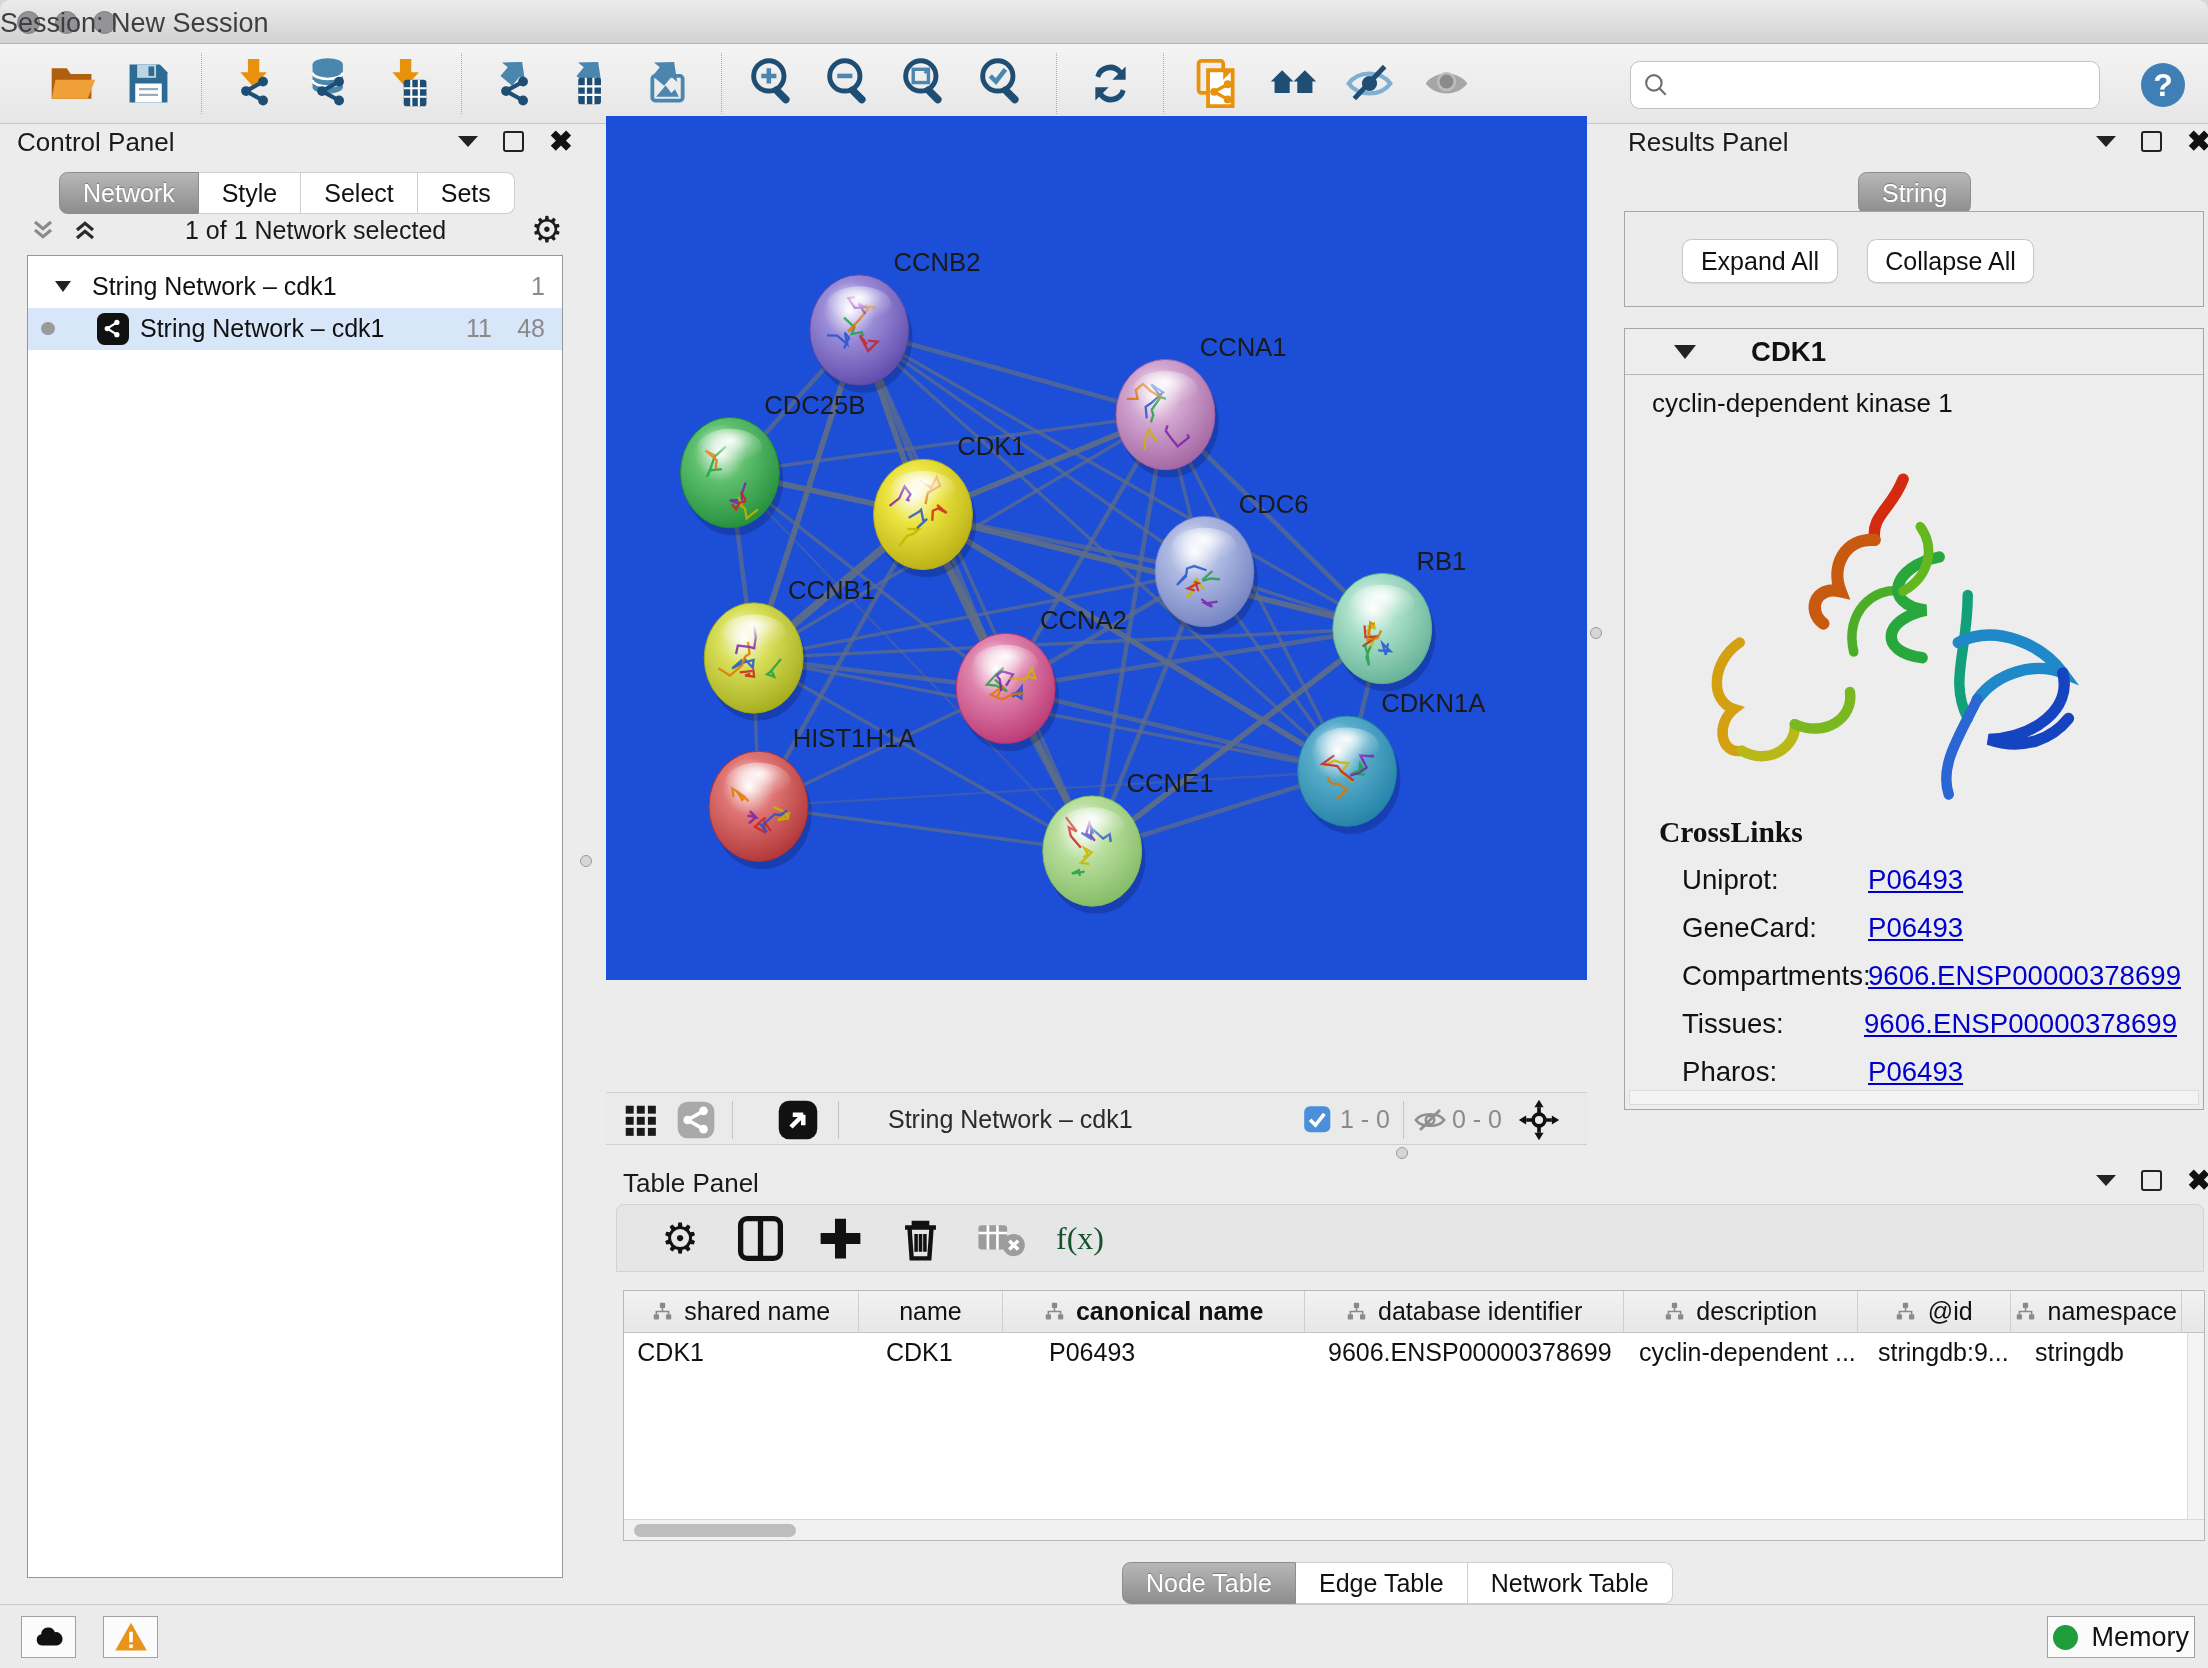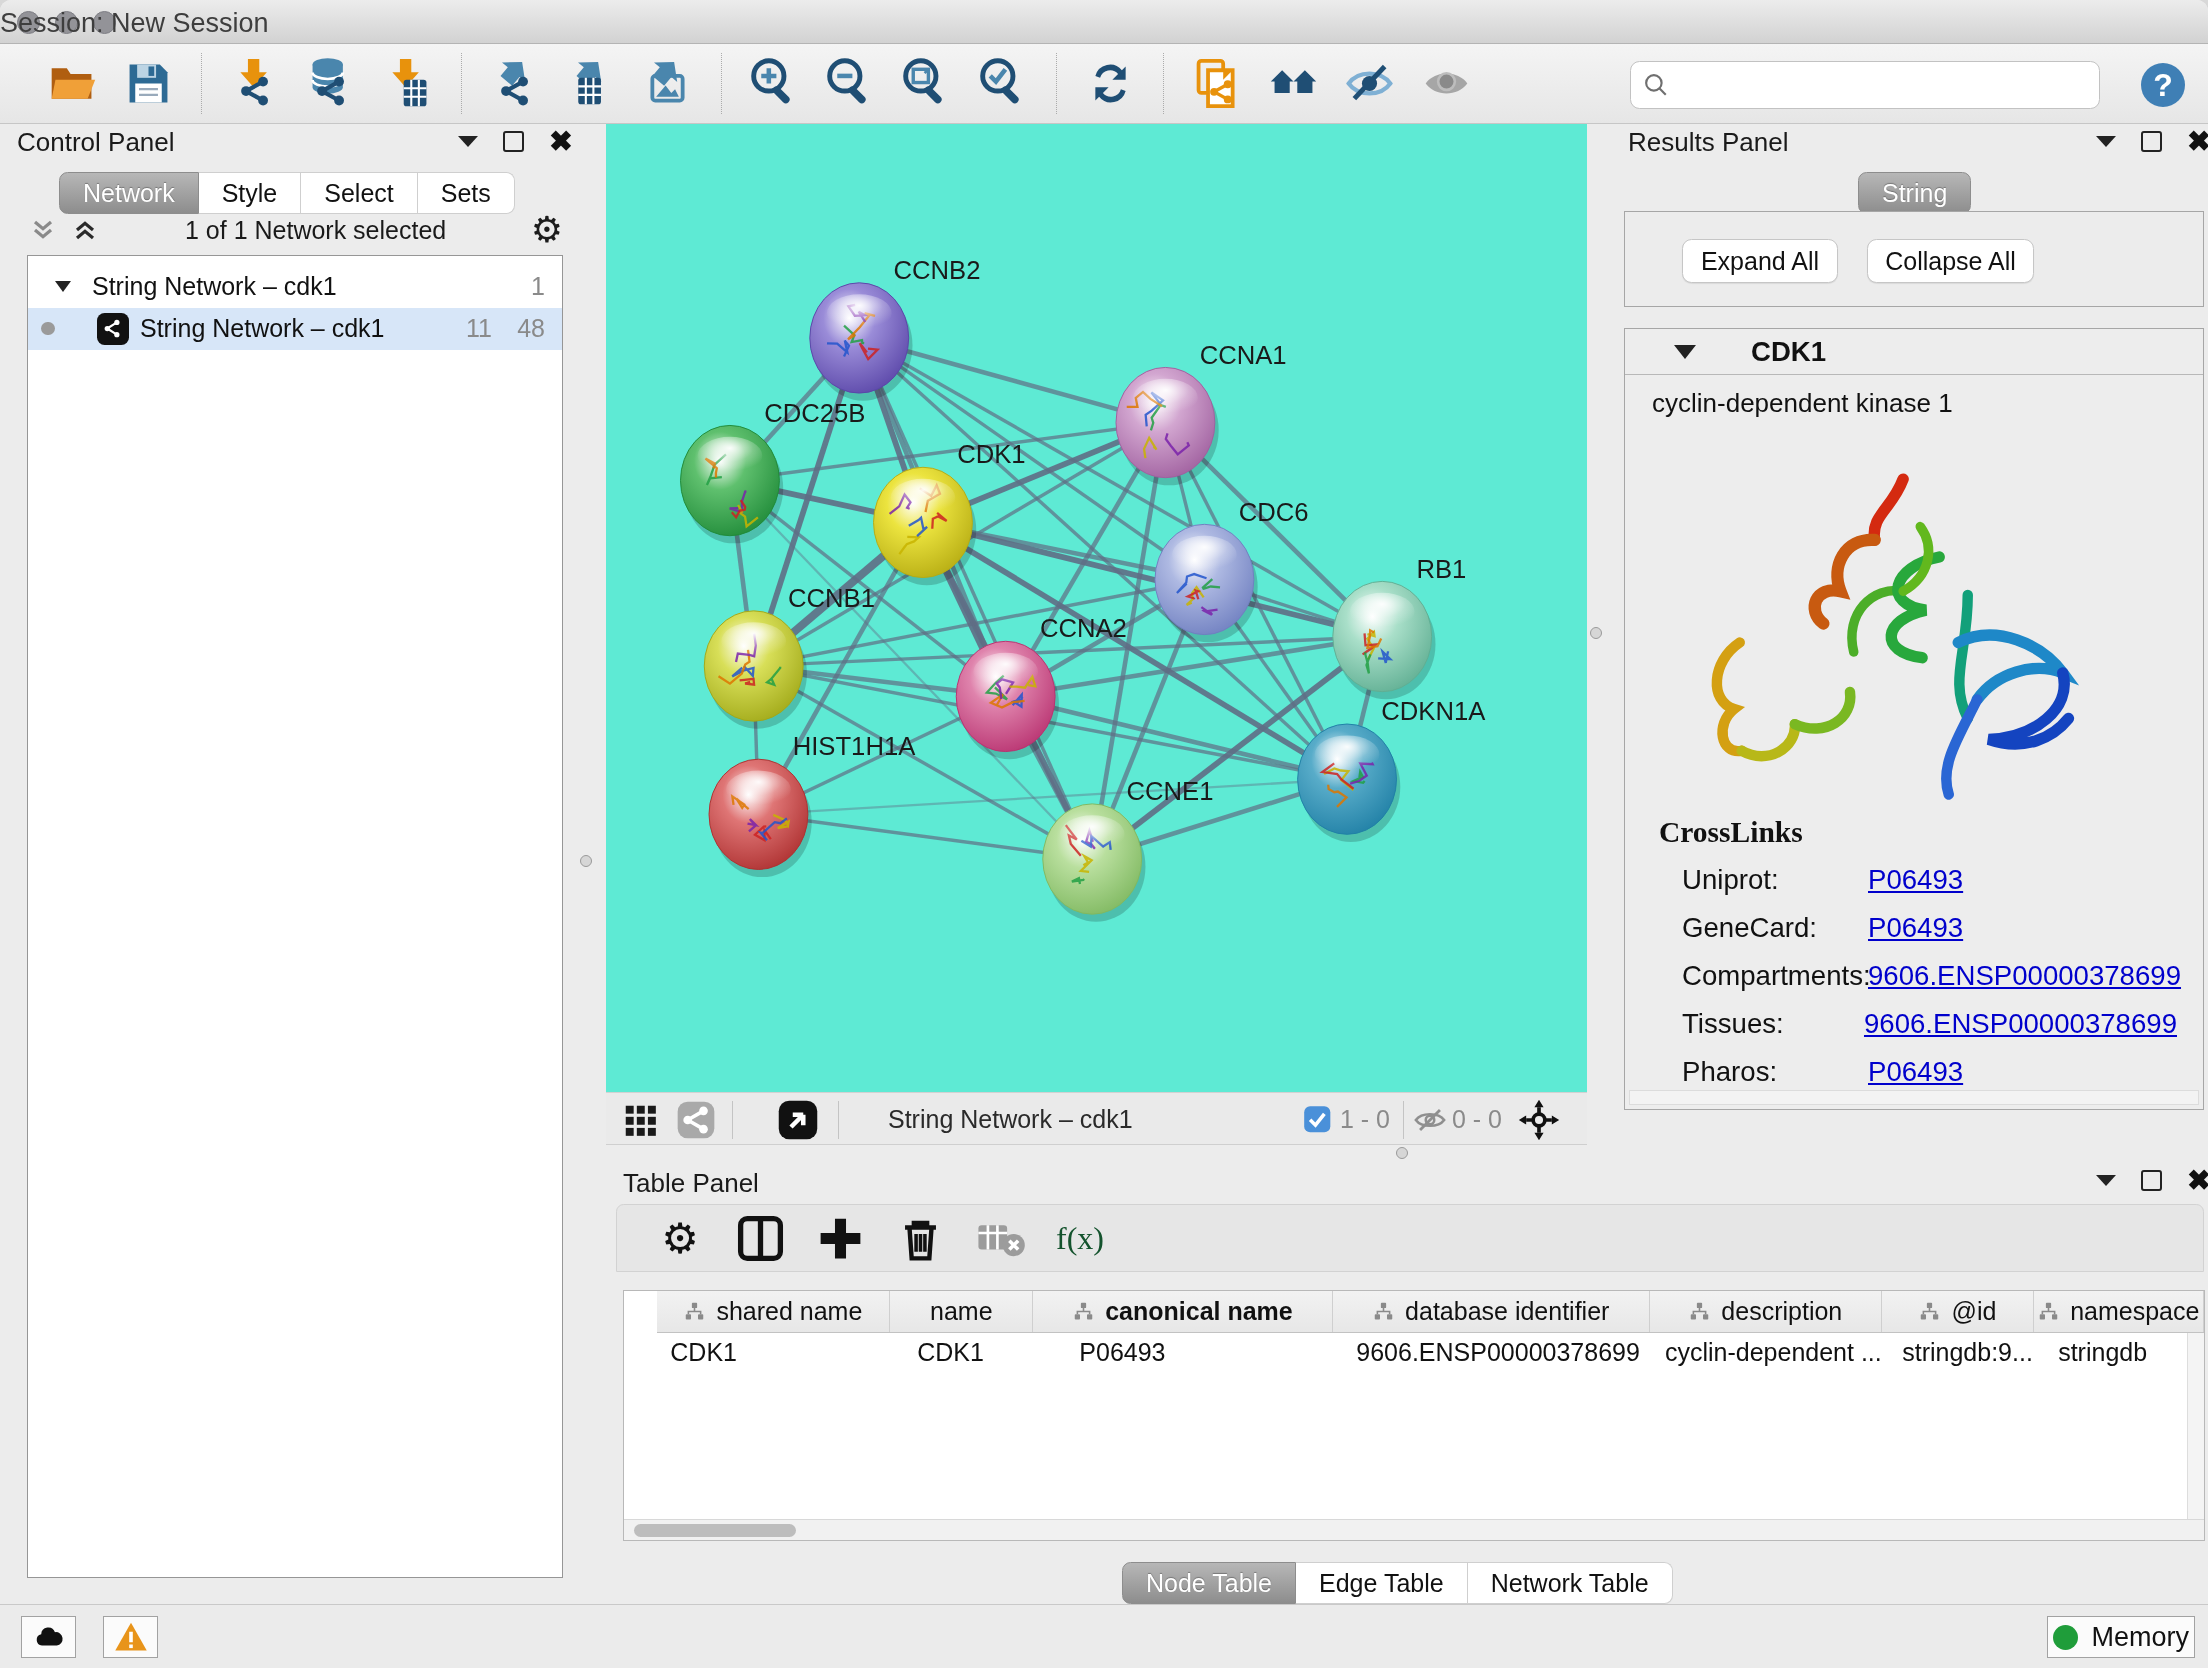--- a/index.html
+++ b/index.html
@@ -32,40 +32,40 @@
   .tab.single{border-radius:8.6px;border-left:1px solid #8d8d8d;}
   
   #cp-sub{position:absolute;left:27px;top:211px;width:536px;height:38px;display:flex;align-items:center;}
   #cp-sub .lbl{flex:1;text-align:center;font-size:25px;color:#1a1a1a;}
   .gear{font-size:36px;color:#1c1c1c;line-height:36px;}
   #tree{position:absolute;left:27px;top:255px;width:536px;height:1323px;background:#fff;border:1.9px solid #969696;}
   .trow{position:relative;height:42px;display:flex;align-items:center;font-size:25px;color:#111;}
   .trow .cnt{position:absolute;color:#8a8a8a;}
   .badge{width:32px;height:32px;background:#111;border-radius:7.6px;display:flex;align-items:center;justify-content:center;}
   
-  #canvas{position:absolute;left:606px;top:124px;width:981px;height:968px;background:#5eead4;}
+  #canvas{position:absolute;left:606px;top:116px;width:981px;height:864px;background:#1d4ed8;}
   #netfoot{position:absolute;left:606px;top:1092px;width:981px;height:53px;background:#eaeaea;border-top:1px solid #d2d2d2;border-bottom:1px solid #cfcfcf;}
   .nf{position:absolute;top:0;height:53px;display:flex;align-items:center;}
   .nfsep{position:absolute;top:7.6px;height:38px;border-left:1px solid #c4c4c4;}
   .gray26{font-size:25px;color:#8a8a8a;}
   .dark26{font-size:25px;color:#2a2a2a;}
   .splitdot{position:absolute;width:12.4px;height:12.4px;border-radius:50%;background:#d6d6d6;border:1px solid #9a9a9a;}
   
   .rbox{position:absolute;border:1.9px solid #a6a6a6;background:#ececec;}
   .btn{background:#fff;border:1px solid #c6c6c6;border-radius:9.5px;font-size:25px;color:#111;display:flex;align-items:center;justify-content:center;box-shadow:0 1px 1px rgba(0,0,0,.08);}
   #cdk-head{position:absolute;left:0;top:0;right:0;height:46px;border-bottom:1.9px solid #b8b8b8;display:flex;align-items:center;}
   #cdk-title{font-size:27.6px;font-weight:bold;color:#111;}
   .serif{font-family:"Liberation Serif",serif;}
   .xlrow{display:flex;font-size:27.6px;margin-bottom:16px;}
   .xlrow .xl-l{width:186px;color:#111;}
   .xlrow a{color:#0000cc;text-decoration:underline;}
   
   #tp-toolbar{position:absolute;left:616px;top:1204px;width:1588px;height:68px;background:#e6e6e6;border:1px solid #d2d2d2;border-radius:7.6px 7.6px 0 0;display:flex;align-items:center;padding-left:23px;}
   #tp-toolbar .tbtn{margin:0 9.5px;}
-  #ntable{position:absolute;left:623px;top:1290px;width:1582px;height:251px;background:#fff;border:1px solid #b8b8b8;padding-left:33px;}
+  #ntable{position:absolute;left:623px;top:1290px;width:1582px;height:251px;background:#fff;border:1px solid #b8b8b8;}
   #thead{display:flex;height:42px;background:linear-gradient(#f2f2f2,#e7e7e7);border-bottom:1px solid #c2c2c2;}
   .th{display:flex;align-items:center;justify-content:center;gap:11.4px;font-size:25px;color:#111;border-right:1px solid #cfcfcf;overflow:hidden;white-space:nowrap;}
   #trowdata{display:flex;height:38px;font-size:25px;color:#111;align-items:center;}
   .td{overflow:hidden;white-space:nowrap;}
   #hscroll{position:absolute;left:0;bottom:0;width:100%;height:21px;background:#f1f1f1;border-top:1px solid #d8d8d8;}
   #hthumb{position:absolute;left:9.5px;top:3.8px;width:162px;height:13.3px;border-radius:6.7px;background:#bdbdbd;}
   #vscroll{position:absolute;right:0;top:42px;bottom:21px;width:17px;background:#f4f4f4;border-left:1px solid #ddd;}
   
   #statusbar{position:absolute;left:0;top:1604px;width:100%;height:65px;background:#ebebeb;border-top:1px solid #c9c9c9;}
   .sbtn{position:absolute;top:11.4px;height:42px;background:#fbfbfb;border:1.9px solid #a2a2a2;display:flex;align-items:center;justify-content:center;}

